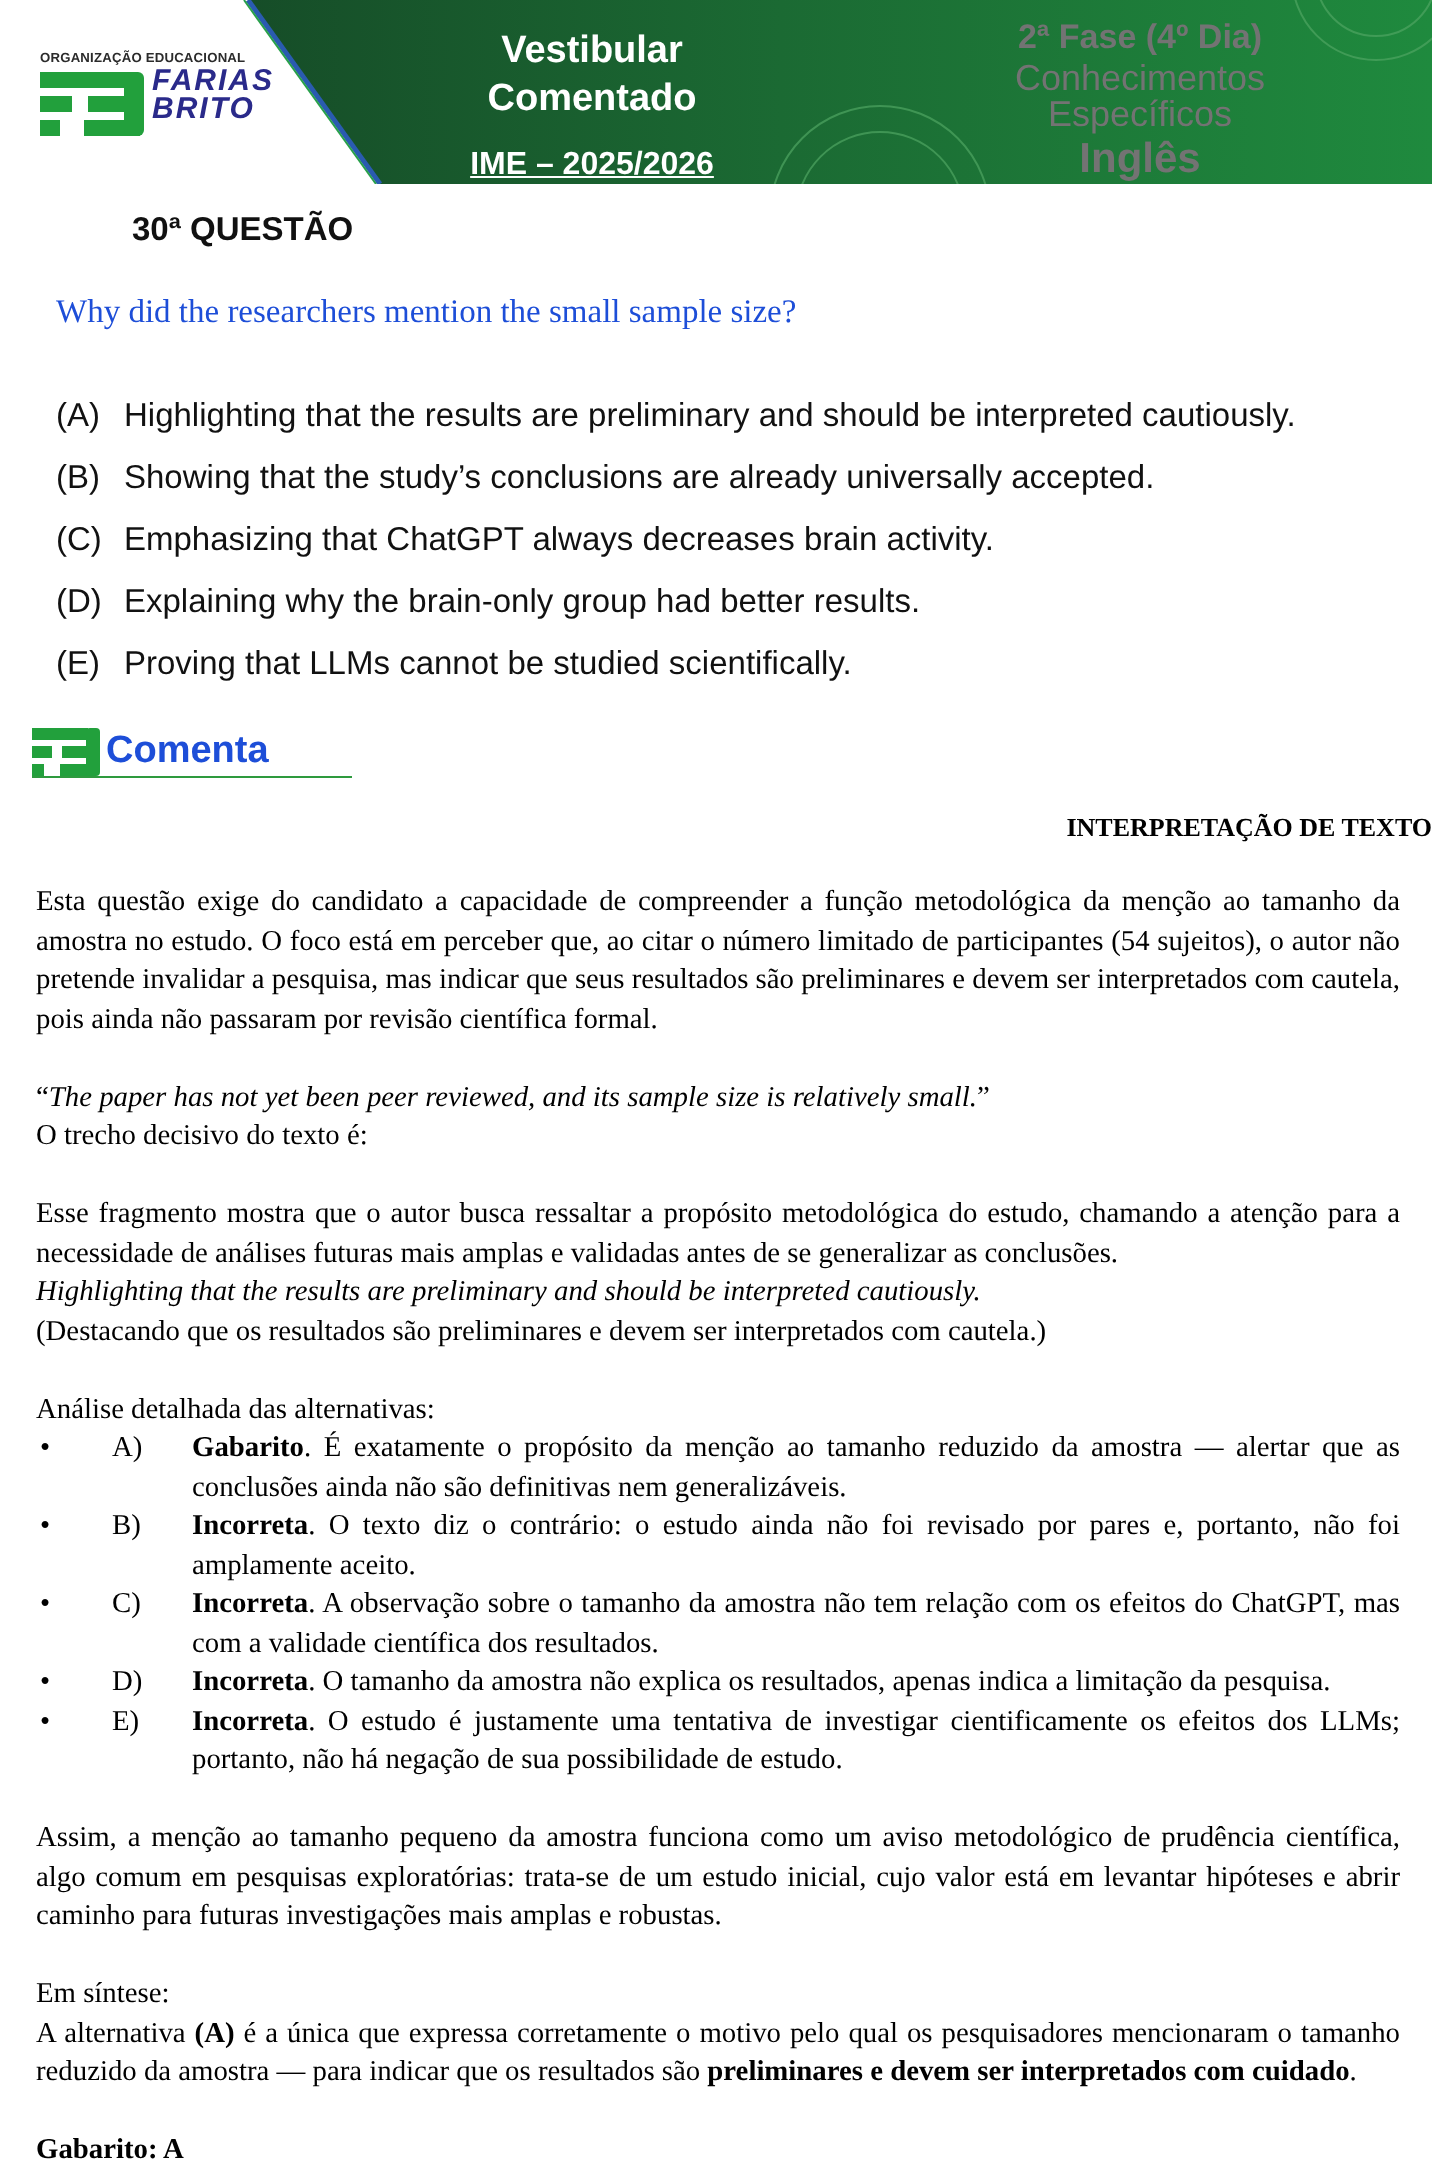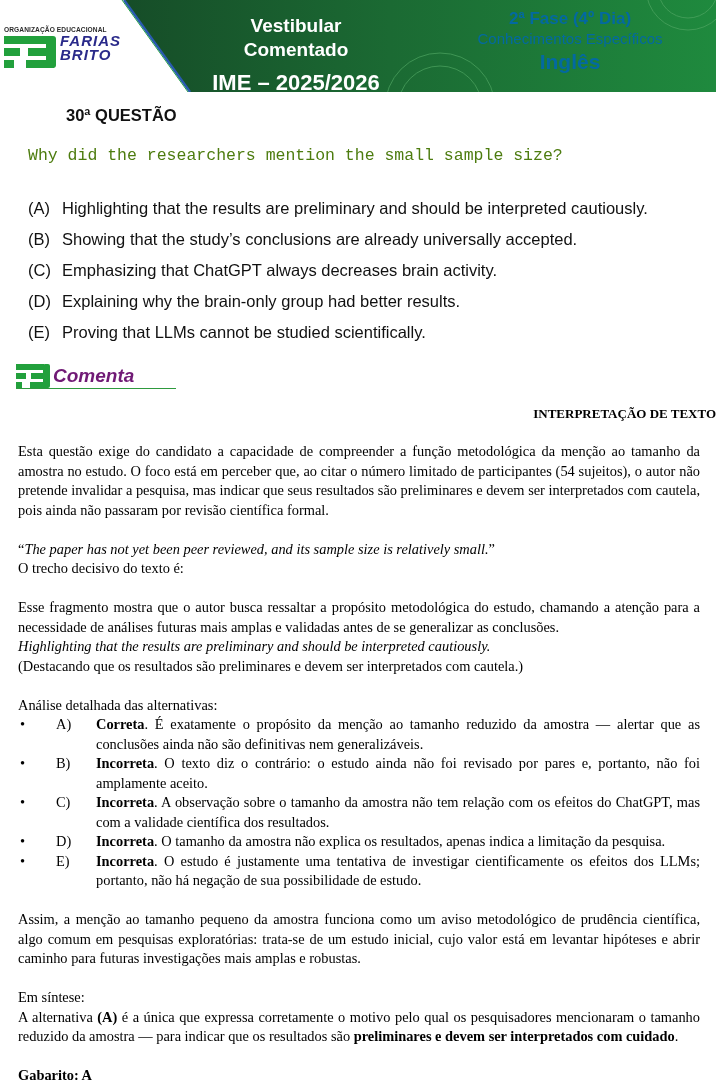--- a/index.html
+++ b/index.html
@@ -2,43 +2,43 @@
 <html><head>
 <meta charset="utf-8">
 <style>
   * { box-sizing: border-box; margin: 0; padding: 0; }
   html, body { width: 716px; height: 1082px; background: #ffffff; overflow: hidden; }
   body { position: relative; font-family: "Liberation Serif", serif; color: #000; }
 
   
   .header { position: absolute; left: 0; top: 0; width: 716px; height: 92px; background: #fff; }
   .header-bg { position: absolute; left: 0; top: 0; width: 716px; height: 92px; }
-  .logo { position: absolute; left: 4px; top: 26px; width: 120px; height: 44px; }
+  .logo { position: absolute; left: 20px; top: 26px; width: 120px; height: 44px; }
   .logo-org { position: absolute; left: 0; top: 0; font-family: "Liberation Sans", sans-serif; font-weight: bold; font-size: 6.6px; color: #2b2b2b; letter-spacing: 0.1px; white-space: nowrap; }
   .logo-fb { position: absolute; left: 0; top: 10px; }
   .logo-name { position: absolute; left: 56px; top: 8px; font-family: "Liberation Sans", sans-serif; font-weight: bold; font-style: italic; font-size: 15px; line-height: 14px; color: #2a2a8a; letter-spacing: 1px; }
 
   .h-center { position: absolute; left: 196px; top: 14px; width: 200px; text-align: center; color: #fff; font-family: "Liberation Sans", sans-serif; }
   .h-center .t1 { font-size: 19px; font-weight: bold; line-height: 24px; }
-  .h-center .t2 { font-size: 22px; font-weight: bold; line-height: 30px; margin-top: 6px; text-decoration: underline; }
-  .h-right { position: absolute; left: 470px; top: 8px; width: 200px; text-align: center; color: #0369a1; font-family: "Liberation Sans", sans-serif; }
+  .h-center .t2 { font-size: 16px; font-weight: bold; line-height: 30px; margin-top: 6px; text-decoration: underline; }
+  .h-right { position: absolute; left: 470px; top: 8px; width: 200px; text-align: center; color: #737373; font-family: "Liberation Sans", sans-serif; }
   .h-right .r1 { font-size: 17px; font-weight: bold; line-height: 22px; }
-  .h-right .r2 { font-size: 15px; line-height: 18px; }
+  .h-right .r2 { font-size: 18px; line-height: 18px; }
   .h-right .r3 { font-size: 21px; font-weight: bold; line-height: 28px; }
 
   
   .q-title { position: absolute; left: 28px; top: 106px; font-family: "Liberation Sans", sans-serif; font-weight: bold; font-size: 16.5px; color: #111; margin-left: 38px; }
-  .q-stem { position: absolute; left: 28px; top: 146px; font-family: Liberation Mono, monospace; font-size: 16.5px; color: #4d7c0f; }
+  .q-stem { position: absolute; left: 28px; top: 146px; font-family: Liberation Serif, serif; font-size: 16.5px; color: #1d4ed8; }
   .options { position: absolute; left: 28px; top: 199px; font-family: "Liberation Sans", sans-serif; font-size: 16.5px; color: #111; }
   .opt { height: 31px; white-space: nowrap; display: flex; }
   .opt .letter { width: 34px; }
 
   
   .comenta { position: absolute; left: 16px; top: 363px; width: 160px; height: 26px; }
-  .comenta-word { position: absolute; left: 37px; top: 0px; font-family: "Liberation Sans", sans-serif; font-weight: bold; font-style: italic; font-size: 19px; color: #701a75; line-height: 26px; }
+  .comenta-word { position: absolute; left: 37px; top: 0px; font-family: "Liberation Sans", sans-serif; font-weight: bold; font-size: 19px; color: #1d4ed8; line-height: 26px; }
   .comenta-line { position: absolute; left: 0; top: 25px; width: 160px; height: 1px; background: #2e9a3e; }
 
   .sec-title { position: absolute; left: 0; top: 406px; width: 716px; text-align: right; font-weight: bold; font-size: 13px; }
 
   .body { position: absolute; left: 18px; top: 442px; width: 682px; font-size: 14.4px; line-height: 19.5px; }
   .body p { text-align: justify; }
   .gap { height: 19.5px; }
   .list { list-style: none; }
   .list li { display: flex; }
   .list .bullet { width: 38px; padding-left: 2px; }
@@ -154,21 +154,21 @@
   <div class="gap"></div>
   <p>Esse fragmento mostra que o autor busca ressaltar a propósito metodológica do estudo, chamando a atenção para a necessidade de análises futuras mais amplas e validadas antes de se generalizar as conclusões.</p>
   <p><i>Highlighting that the results are preliminary and should be interpreted cautiously.</i></p>
   <p>(Destacando que os resultados são preliminares e devem ser interpretados com cautela.)</p>
   <div class="gap"></div>
   <p>Análise detalhada das alternativas:</p>
   <ul class="list">
     <li>
         <span class="bullet">•</span>
         <span class="lt">A)</span>
-        <span class="txt"><b>Correta</b><span>. É exatamente o propósito da menção ao tamanho reduzido da amostra — alertar que as conclusões ainda não são definitivas nem generalizáveis.</span></span>
+        <span class="txt"><b>Gabarito</b><span>. É exatamente o propósito da menção ao tamanho reduzido da amostra — alertar que as conclusões ainda não são definitivas nem generalizáveis.</span></span>
       </li>
     <li>
         <span class="bullet">•</span>
         <span class="lt">B)</span>
         <span class="txt"><b>Incorreta</b><span>. O texto diz o contrário: o estudo ainda não foi revisado por pares e, portanto, não foi amplamente aceito.</span></span>
       </li>
     <li>
         <span class="bullet">•</span>
         <span class="lt">C)</span>
         <span class="txt"><b>Incorreta</b><span>. A observação sobre o tamanho da amostra não tem relação com os efeitos do ChatGPT, mas com a validade científica dos resultados.</span></span>

